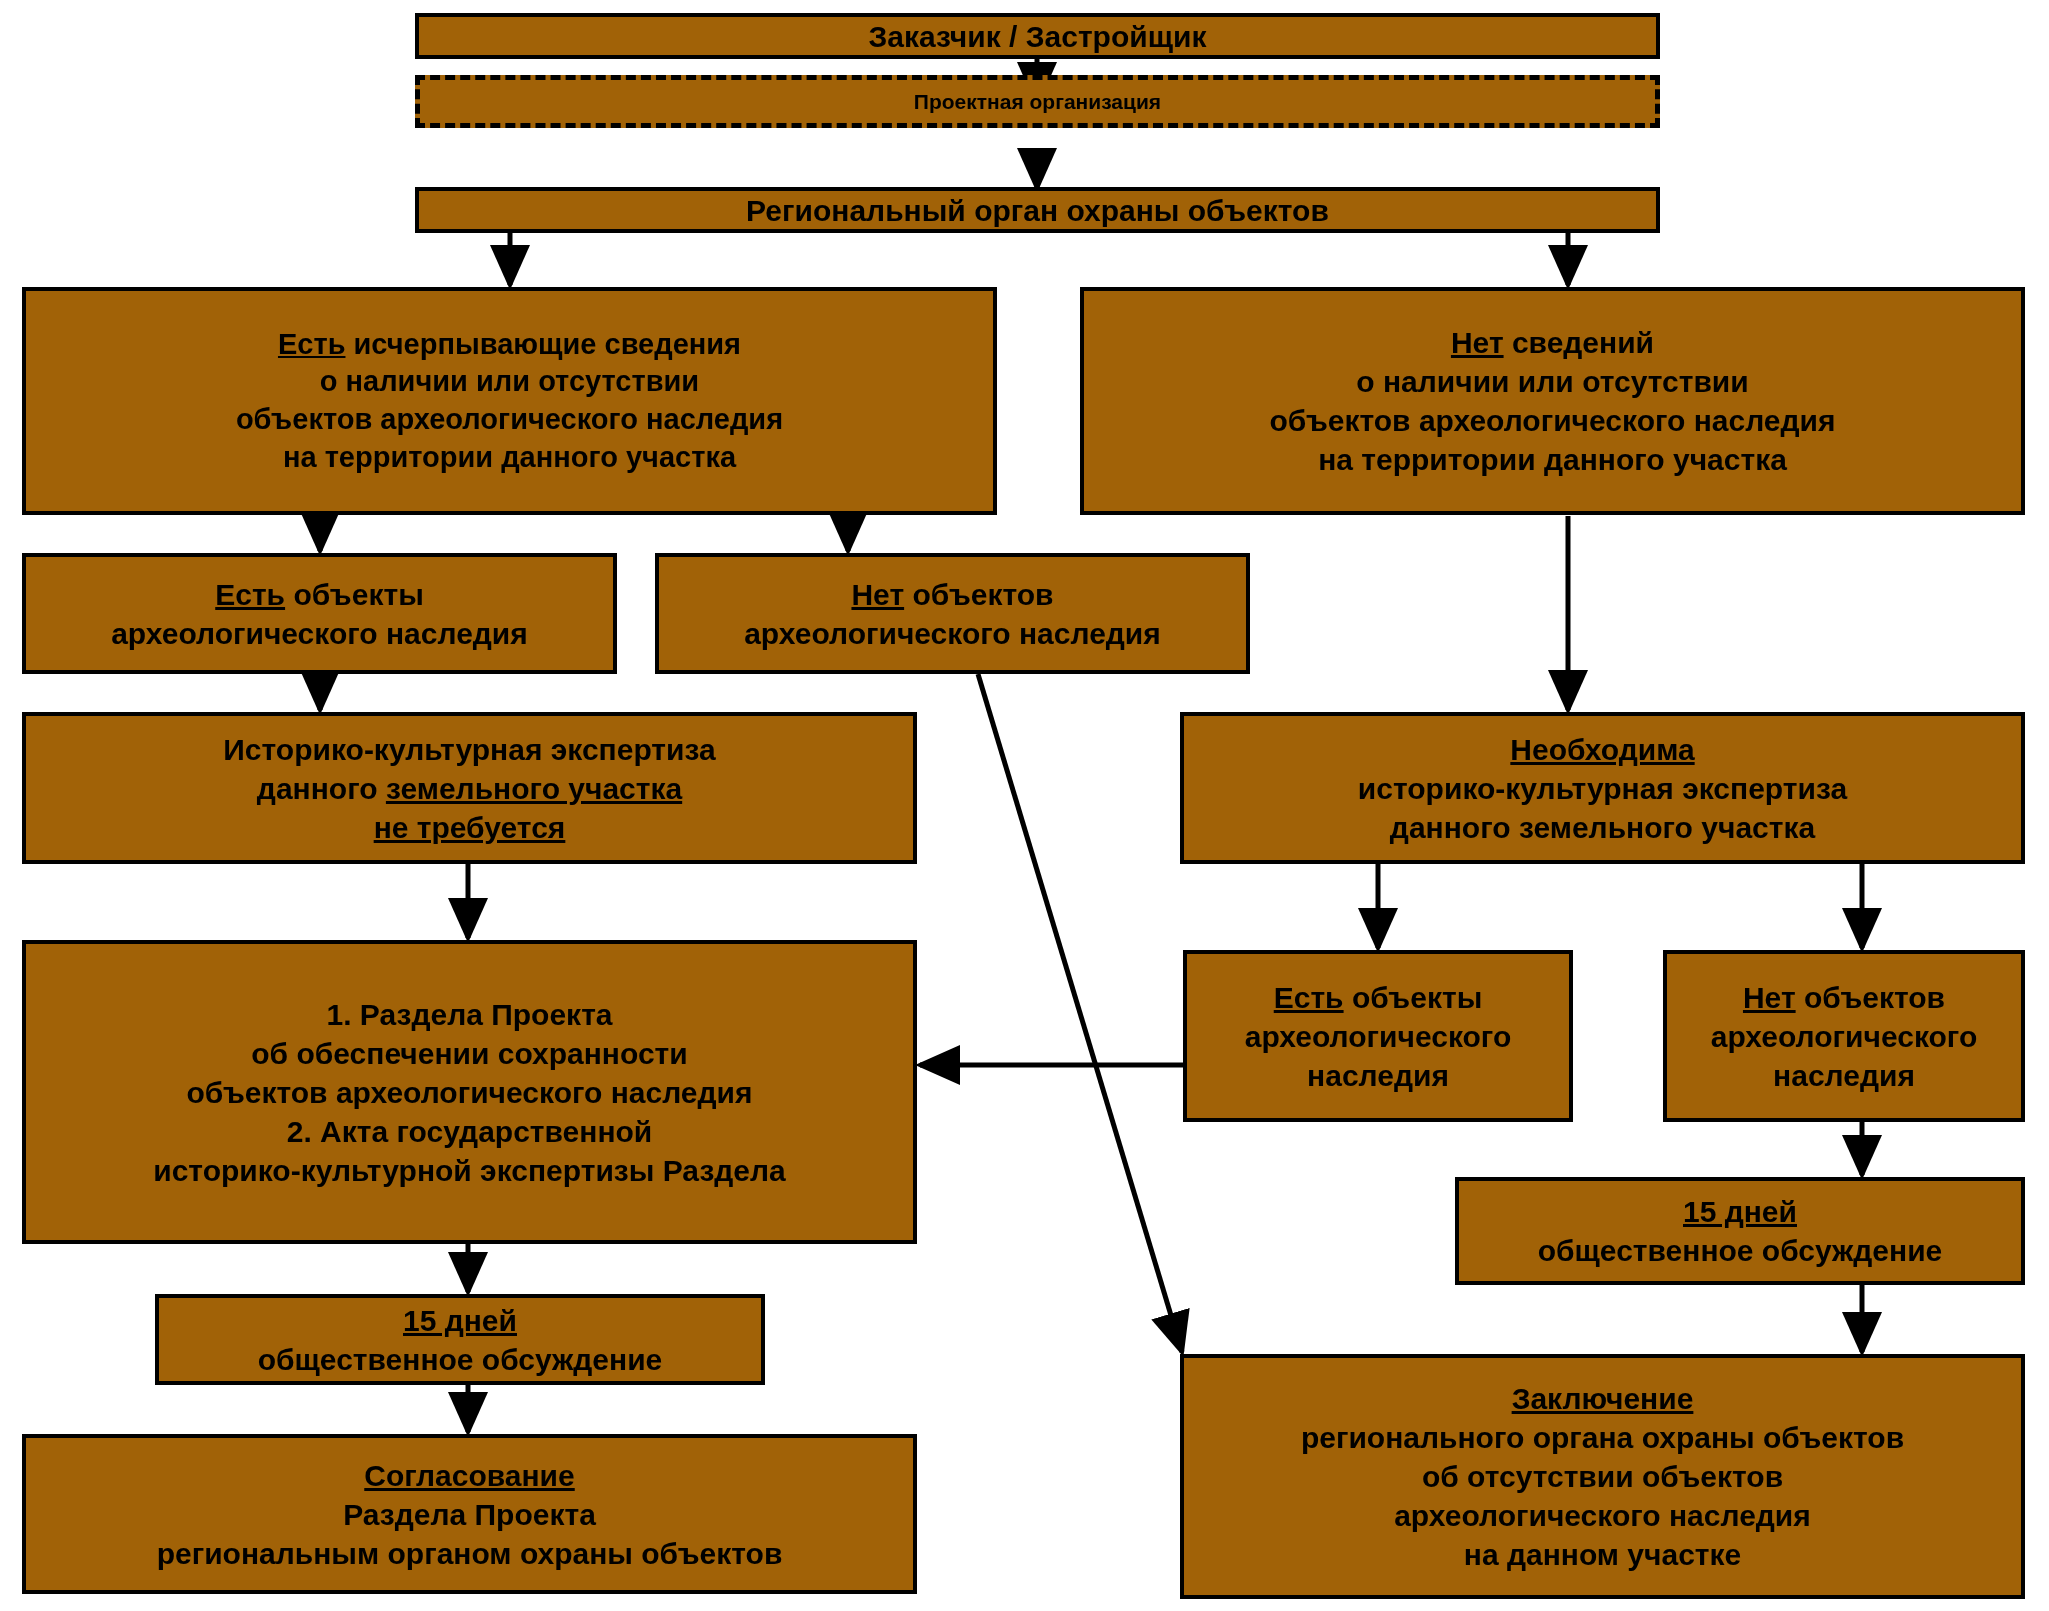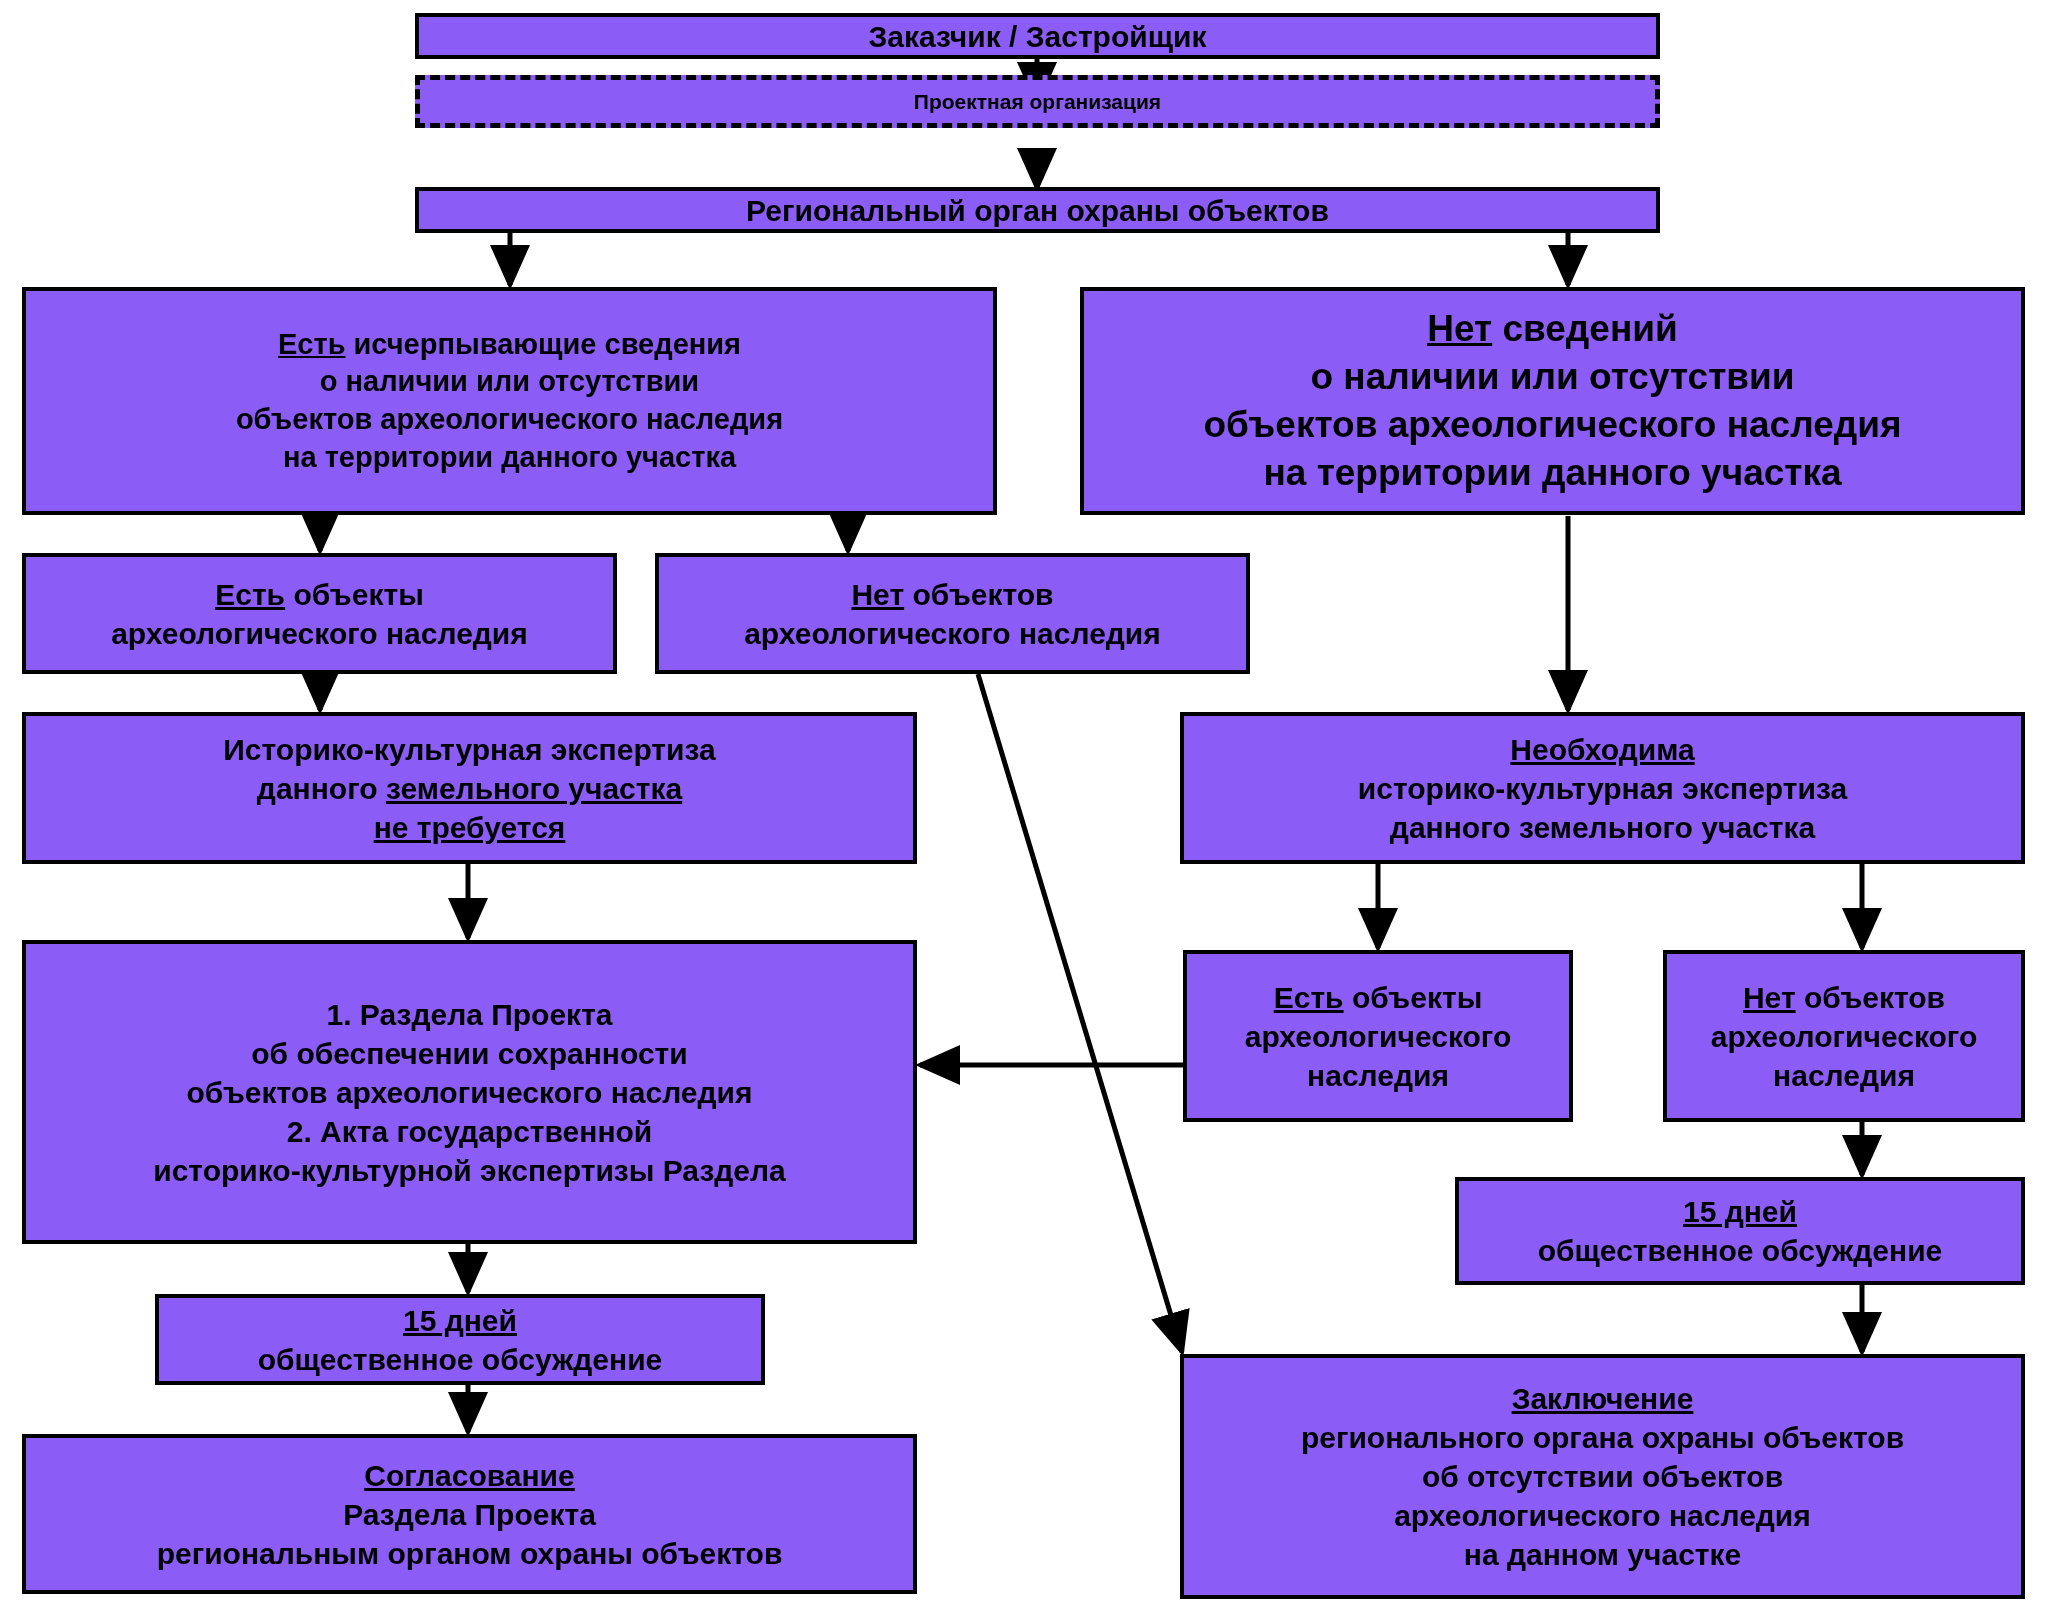--- a/index.html
+++ b/index.html
@@ -18,21 +18,21 @@
     position: absolute;
     left: 0; top: 0;
     width: 2049px;
     height: 1611px;
     pointer-events: none;
   }
   .node {
     position: absolute;
     box-sizing: border-box;
     border: 4px solid #000000;
-    background: #8b5cf6;
+    background: #a16207;
     display: flex;
     flex-direction: column;
     align-items: center;
     justify-content: center;
     text-align: center;
     color: #000000;
     font-weight: bold;
     line-height: 1.30;
     padding: 4px 8px;
   }
@@ -105,21 +105,21 @@
     <span class="line reg">Региональный орган охраны объектов</span>
   </div>
 
   <div class="node" style="left:22px; top:287px; width:975px; height:228px; font-size:29px;">
     <span class="line"><span class="ub">Есть</span><span> исчерпывающие сведения</span></span>
     <span class="line">о наличии или отсутствии</span>
     <span class="line">объектов археологического наследия</span>
     <span class="line">на территории данного участка</span>
   </div>
 
-  <div class="node" style="left:1080px; top:287px; width:945px; height:228px; font-size:37px;">
+  <div class="node" style="left:1080px; top:287px; width:945px; height:228px; font-size:30px;">
     <span class="line"><span class="ub">Нет</span><span> сведений</span></span>
     <span class="line">о наличии или отсутствии</span>
     <span class="line">объектов археологического наследия</span>
     <span class="line">на территории данного участка</span>
   </div>
 
   <div class="node" style="left:22px; top:553px; width:595px; height:121px; font-size:30px;">
     <span class="line"><span class="ub">Есть</span><span> объекты</span></span>
     <span class="line">археологического наследия</span>
   </div>

